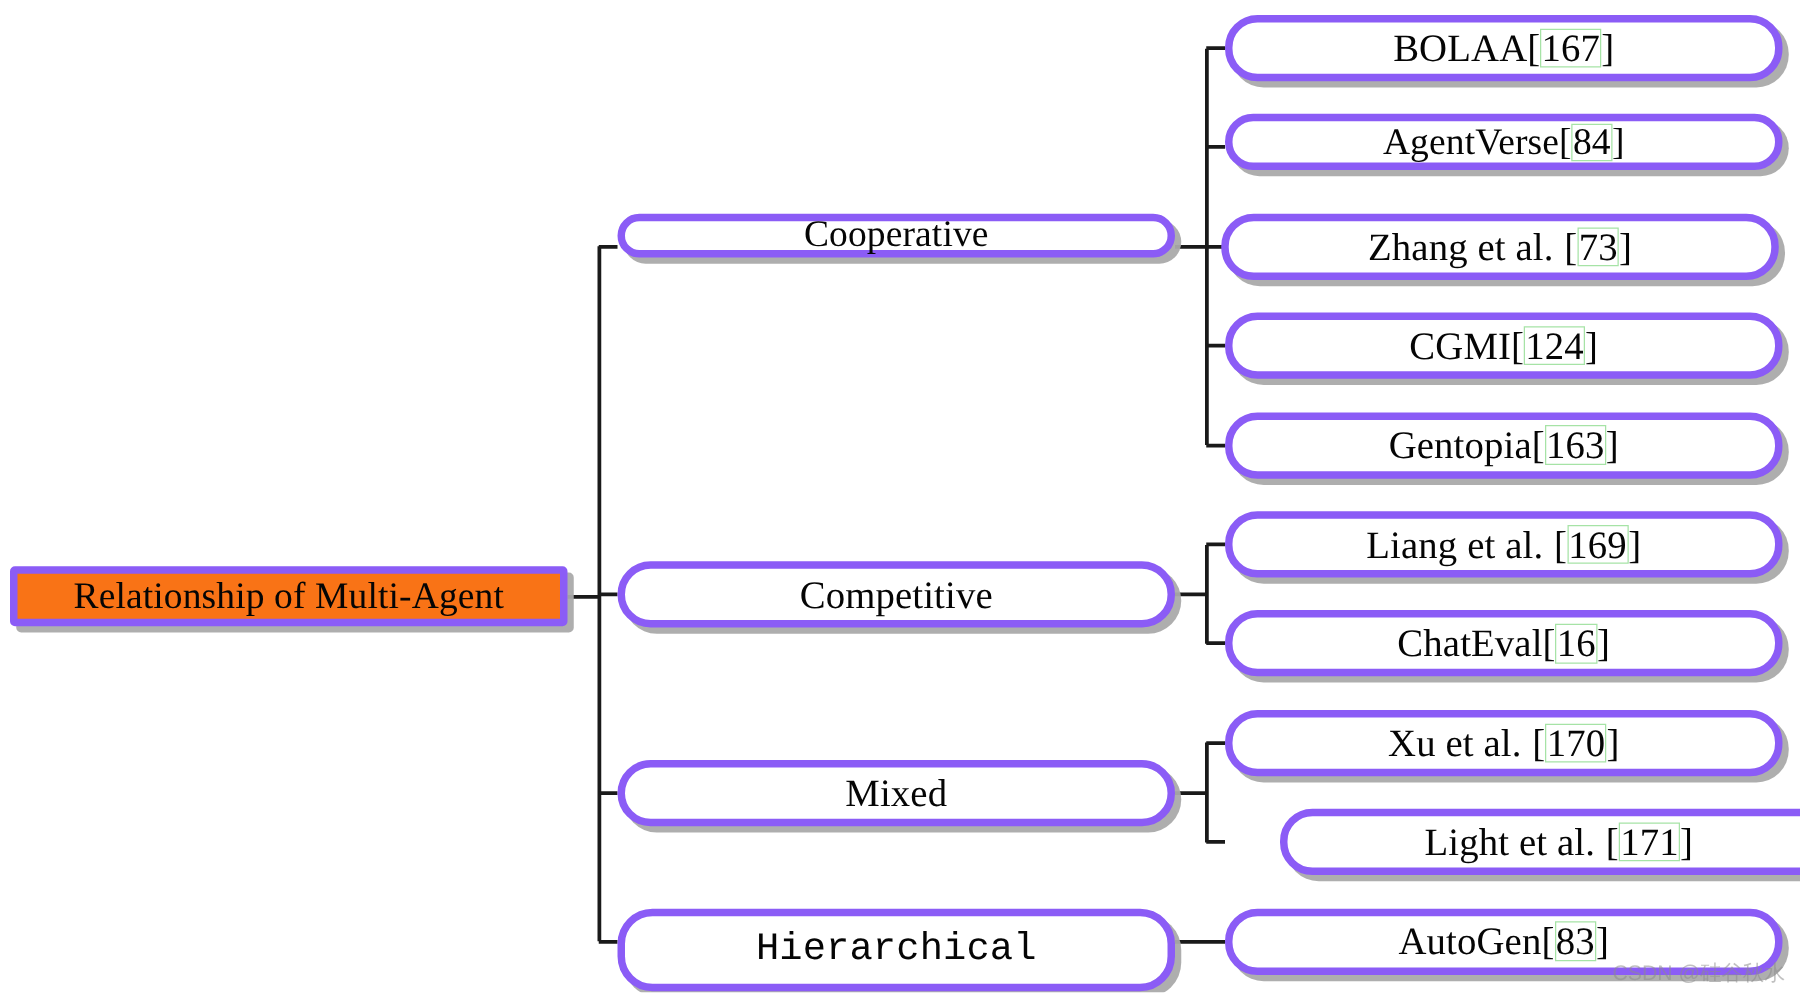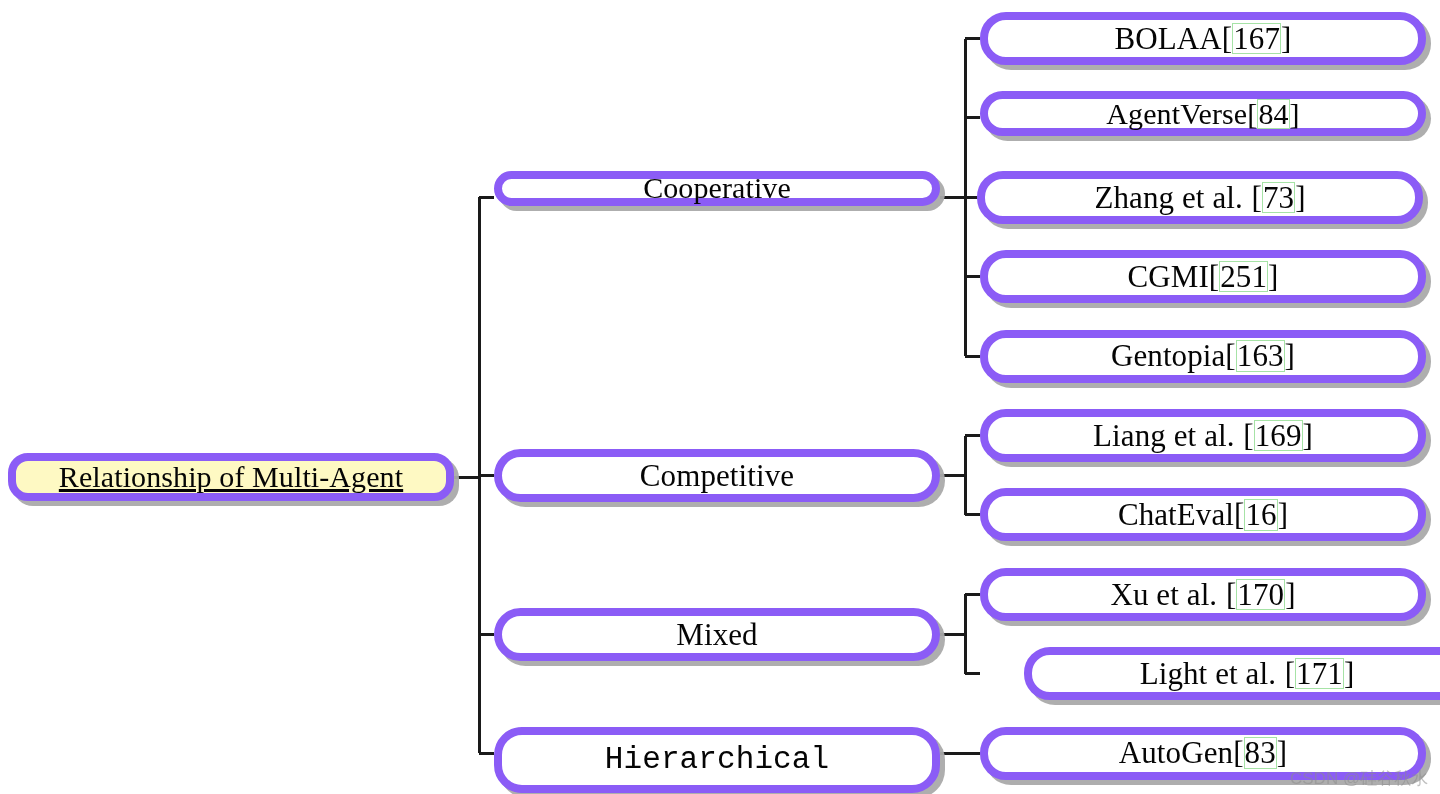--- a/index.html
+++ b/index.html
@@ -24,35 +24,34 @@
     position: absolute;
     background: #1a1a1a;
   }
   .edge.h { height: 3px; }
   .edge.v { width: 3px; }
 
   
   .node {
     position: absolute;
     box-sizing: border-box;
-    border: 8px solid #8b5cf6;
+    border: 6px solid #8b5cf6;
     background: #ffffff;
     border-radius: 26px;
     display: flex;
     align-items: center;
     justify-content: center;
     color: #050505;
     line-height: 1;
     white-space: nowrap;
     box-shadow: 5px 5px 0px 0px rgba(170,170,170,0.95);
   }
   .node.root {
-    background: #fef9c3;
-    border-radius: 20px;
-    text-decoration: underline;
+    background: #f97316;
+    border-radius: 4px;
   }
   .node.level2 {
     border-radius: 28px;
   }
   .node .label {
     display: inline-block;
     letter-spacing: 0.1px;
   }
   .cite {
     display: inline-block;
@@ -106,21 +105,21 @@
       <div class="node" style="left: 980px; top: 12px; width: 446px; height: 53px; font-size: 31px;">
         <span class="label">BOLAA[<span class="cite">167</span>]</span>
       </div>
       <div class="node" style="left: 980px; top: 91.4px; width: 446px; height: 45px; font-size: 30px; text-align: right;">
         <span class="label">AgentVerse[<span class="cite">84</span>]</span>
       </div>
       <div class="node" style="left: 977px; top: 170.8px; width: 446px; height: 53px; font-size: 31px;">
         <span class="label">Zhang et al.<span class="sp"></span>[<span class="cite">73</span>]</span>
       </div>
       <div class="node" style="left: 980px; top: 250.2px; width: 446px; height: 53px; font-size: 31px;">
-        <span class="label">CGMI[<span class="cite">251</span>]</span>
+        <span class="label">CGMI[<span class="cite">124</span>]</span>
       </div>
       <div class="node" style="left: 980px; top: 329.6px; width: 446px; height: 53px; font-size: 31px;">
         <span class="label">Gentopia[<span class="cite">163</span>]</span>
       </div>
       <div class="node" style="left: 980px; top: 409px; width: 446px; height: 53px; font-size: 31px;">
         <span class="label">Liang et al.<span class="sp"></span>[<span class="cite">169</span>]</span>
       </div>
       <div class="node" style="left: 980px; top: 488.4px; width: 446px; height: 53px; font-size: 31px;">
         <span class="label">ChatEval[<span class="cite">16</span>]</span>
       </div>

